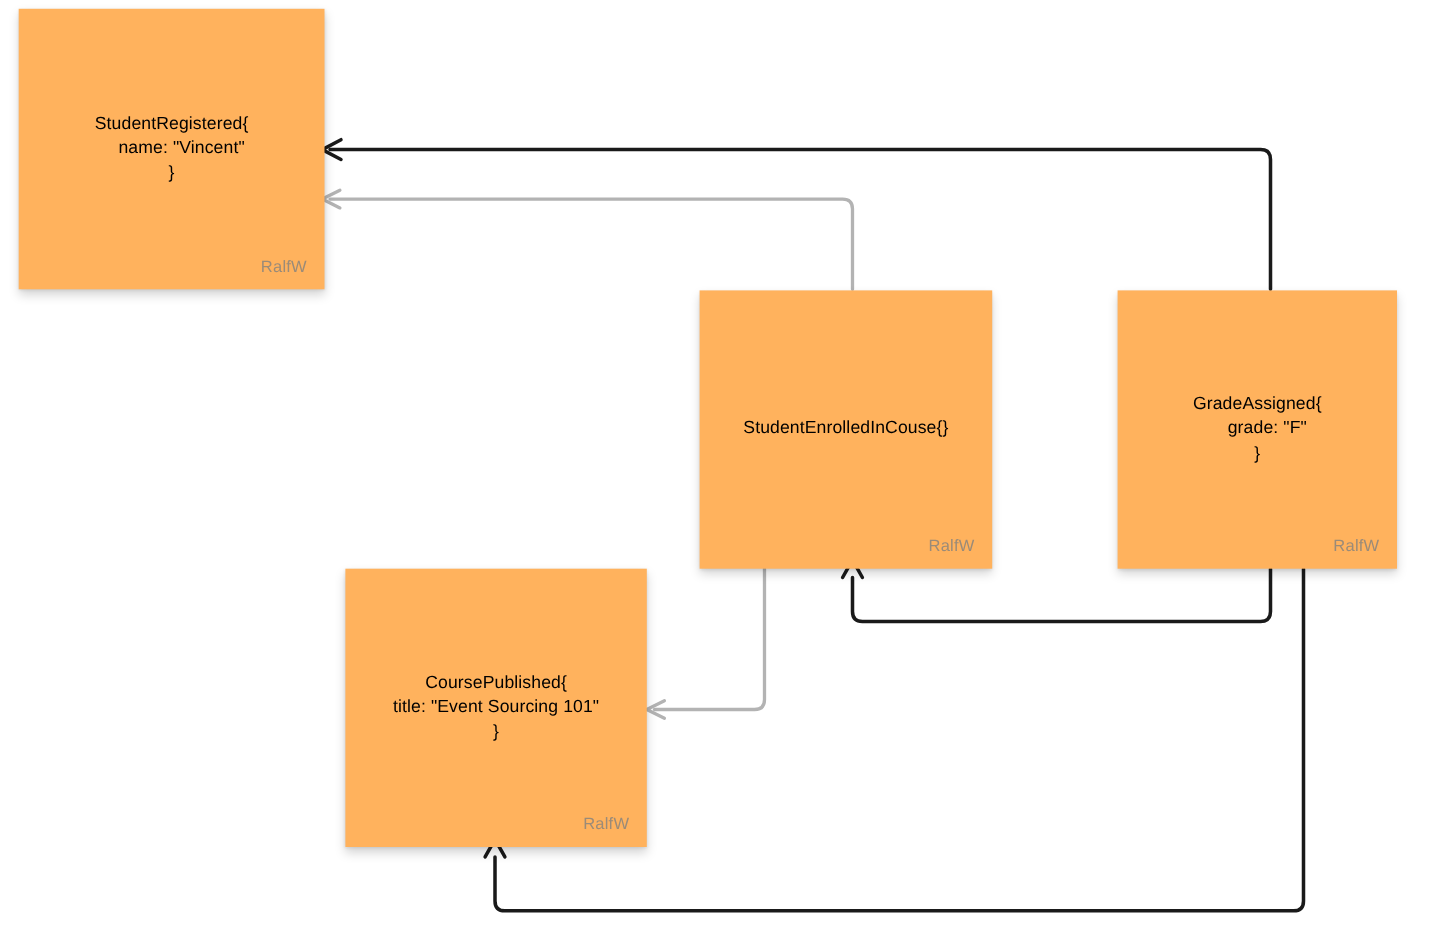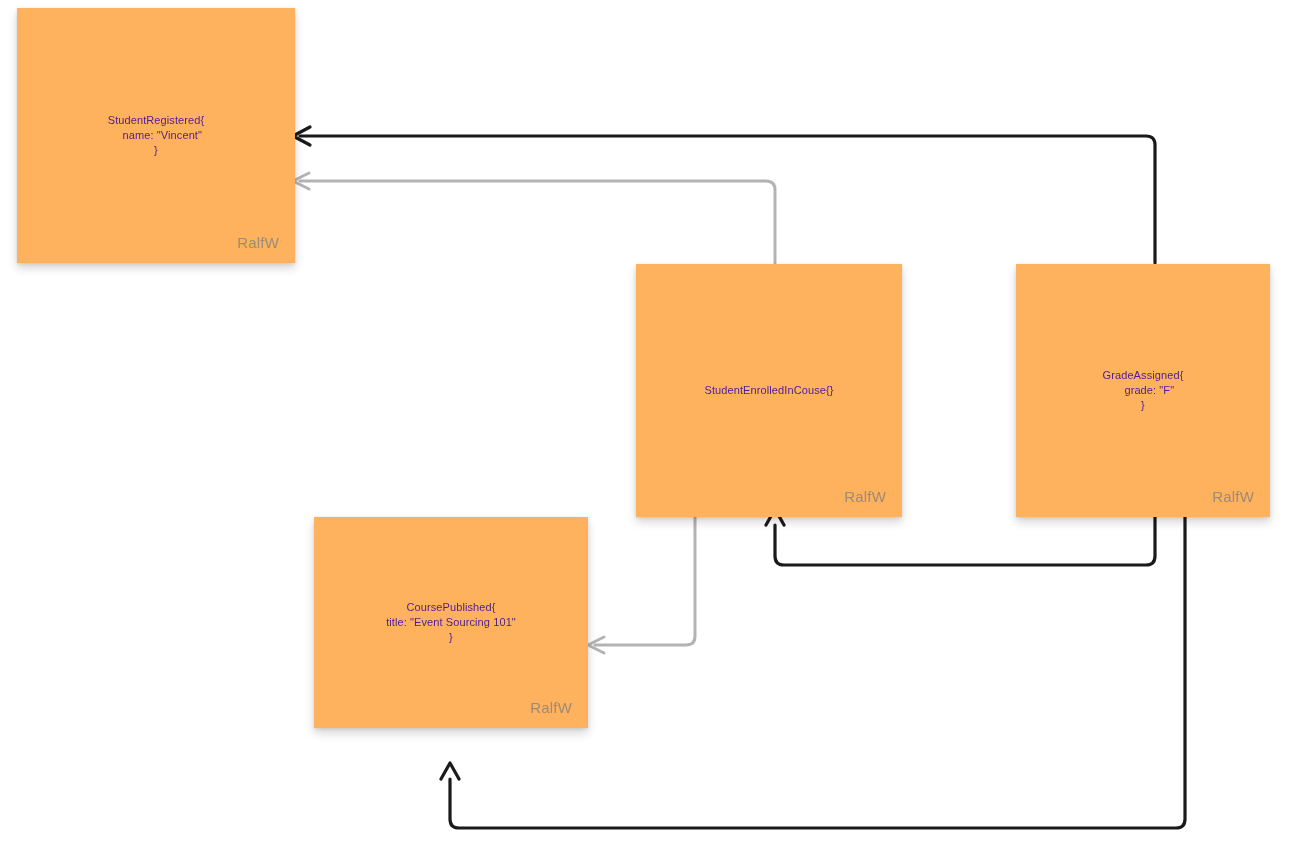--- a/index.html
+++ b/index.html
@@ -31,23 +31,23 @@
     background: #ffb25d;
     box-shadow: 0 5px 9px rgba(0,0,0,0.17), 0 1px 3px rgba(0,0,0,0.10);
     display: flex;
     align-items: center;
     justify-content: center;
     box-sizing: border-box;
     z-index: 2;
   }
   .card-label {
     font-family: "Liberation Sans", sans-serif;
-    font-size: 11px;
+    font-size: 16px;
     line-height: 1.38;
-    color: #4c1d95;
+    color: #000000;
     text-align: center;
     white-space: pre;
     letter-spacing: 0.1px;
     padding: 0 8px;
     user-select: none;
   }
   .card-signature {
     position: absolute;
     right: 16px;
     bottom: 12px;
@@ -55,21 +55,21 @@
     font-size: 15px;
     color: #9b8b78;
     letter-spacing: 0.2px;
     user-select: none;
     margin-top: 43px;
   }
   
   #card-student-registered      { left: 17px;   top: 8px;   width: 278px; height: 255px; }
   #card-student-enrolled        { left: 636px;  top: 264px; width: 266px; height: 253px; }
   #card-grade-assigned          { left: 1016px; top: 264px; width: 254px; height: 253px; }
-  #card-course-published        { left: 314px;  top: 517px; width: 274px; height: 211px; }
+  #card-course-published        { left: 314px;  top: 517px; width: 274px; height: 253px; }
 </style>
 </head>
 <body>
 
 <div id="canvas">
 
   <svg id="edges" viewBox="0 0 1314 852" width="1314" height="852" xmlns="http://www.w3.org/2000/svg">
 
     <g>
       <path d="M 1155 263 L 1155 145 Q 1155 136 1146 136 L 300 136" fill="none" stroke="#1a1a1a" stroke-width="3.2" stroke-linecap="round" stroke-linejoin="round"></path>

